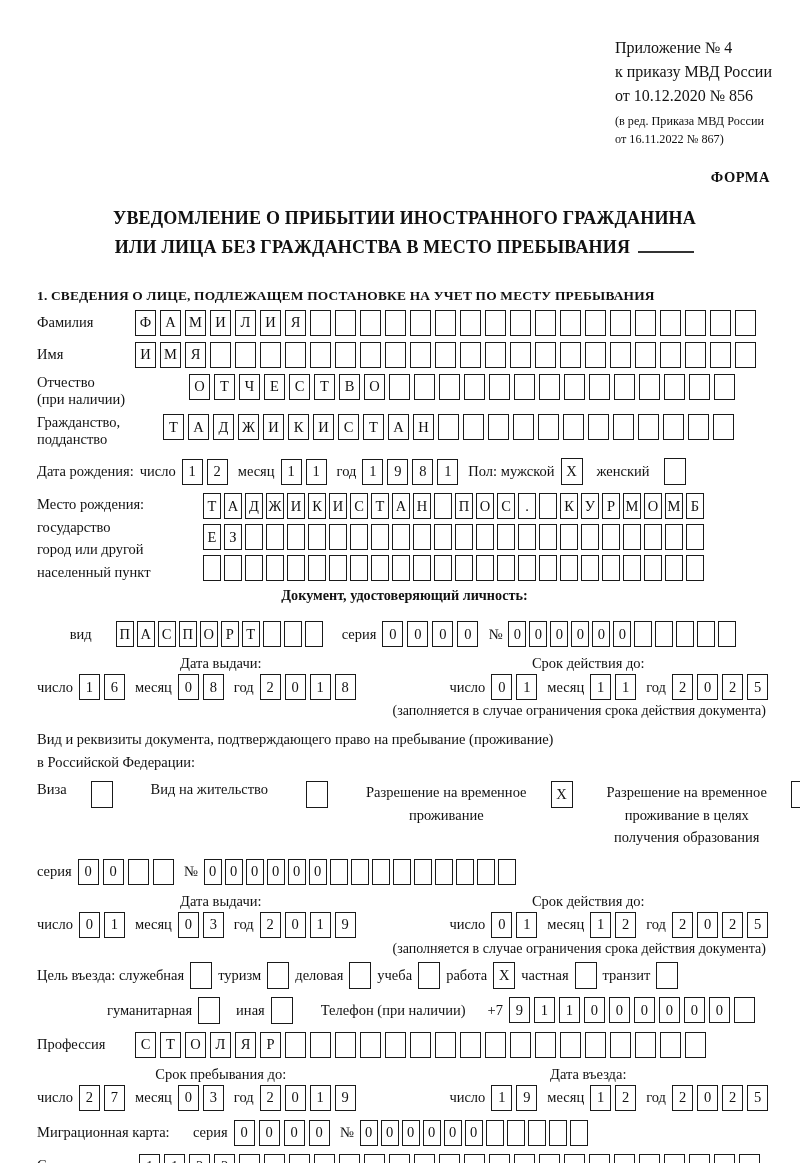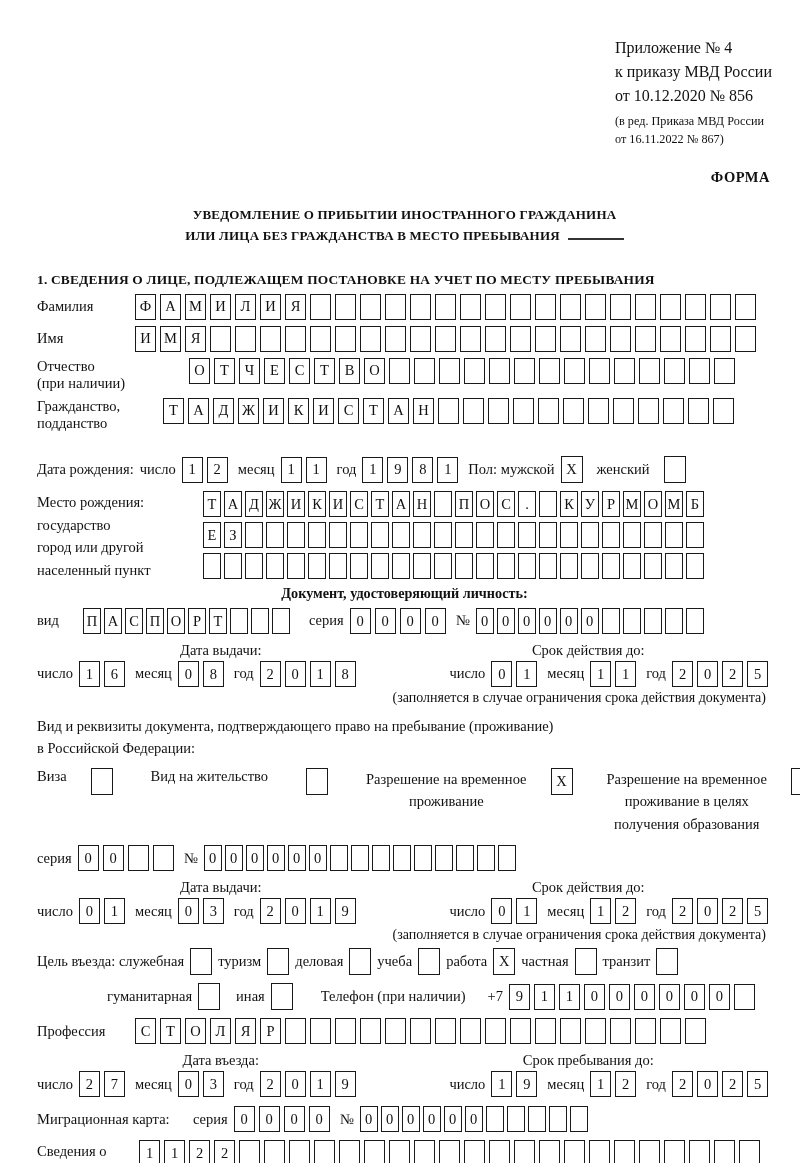--- a/index.html
+++ b/index.html
@@ -7,25 +7,25 @@
     width:800px;height:1163px;
     font-family:"Liberation Serif","DejaVu Serif",serif;
     color:#111;font-size:14.5px;
     padding:36px 28px 20px 37px;box-sizing:border-box;
     overflow:hidden;
   }
   .header{margin-left:578px;}
   .appendix{font-size:16px;line-height:1.5;white-space:pre-line;}
   .appendix.small{font-size:12.2px;margin-top:4px;}
   .forma{font-weight:bold;font-size:14.5px;text-align:right;margin-top:20px;letter-spacing:.5px;padding-right:2px;}
-  .title{font-weight:bold;text-align:center;font-size:13px;line-height:1.62;margin-top:18px;letter-spacing:.2px;}
+  .title{font-weight:bold;text-align:center;font-size:18px;line-height:1.62;margin-top:18px;letter-spacing:.2px;}
   .title-underline{display:inline-block;width:56px;border-bottom:2px solid #333;height:12px;margin-left:8px;}
   .sect{font-weight:bold;font-size:13.4px;margin-top:26px;letter-spacing:.2px;}
   .row{display:flex;align-items:center;gap:6px;margin-top:6px;}
-  .row.tight{margin-top:6px;}
+  .row.tight{margin-top:17px;justify-content:center;}
   .lbl{flex:none;line-height:1.18;}
   .ml{white-space:pre-line;}
   .w92{width:92px;}
   .w146{width:146px;}
   .w120{width:120px;}
   .cells{display:flex;flex:none;}
   .cell{
     flex:none;display:inline-flex;align-items:center;justify-content:center;
     width:19px;height:24px;border:1.5px solid #1a1a1a;margin-right:4px;
     font-size:14.5px;background:#fff;
@@ -184,21 +184,21 @@
       <span class="cell"></span>
       <span class="cell"></span>
       <span class="cell"></span>
       <span class="cell"></span>
       <span class="cell"></span>
       <span class="cell"></span>
       <span class="cell"></span>
     </div>
 </div>
 
-<div class="row" style="margin-top:24px;">
+<div class="row" style="margin-top:10px;">
   <span class="lbl">Дата рождения:</span>
   <span class="lbl">число</span>
   <div class="cells">
       <span class="cell">1</span>
       <span class="cell">2</span>
     </div>
   <span class="lbl">месяц</span>
   <div class="cells">
       <span class="cell">1</span>
       <span class="cell">1</span>
@@ -542,22 +542,22 @@
       <span class="cell"></span>
       <span class="cell"></span>
       <span class="cell"></span>
       <span class="cell"></span>
       <span class="cell"></span>
       <span class="cell"></span>
     </div>
 </div>
 
 <div class="dhead">
+  <span>Срок пребывания до:</span>
   <span>Дата въезда:</span>
-  <span>Срок пребывания до:</span>
 </div>
 <div class="daterow">
   <div class="dgroup">
     <span class="lbl">число</span>
     <div class="cells">
         <span class="cell">2</span>
         <span class="cell">7</span>
       </div>
     <span class="lbl">месяц</span>
     <div class="cells">

